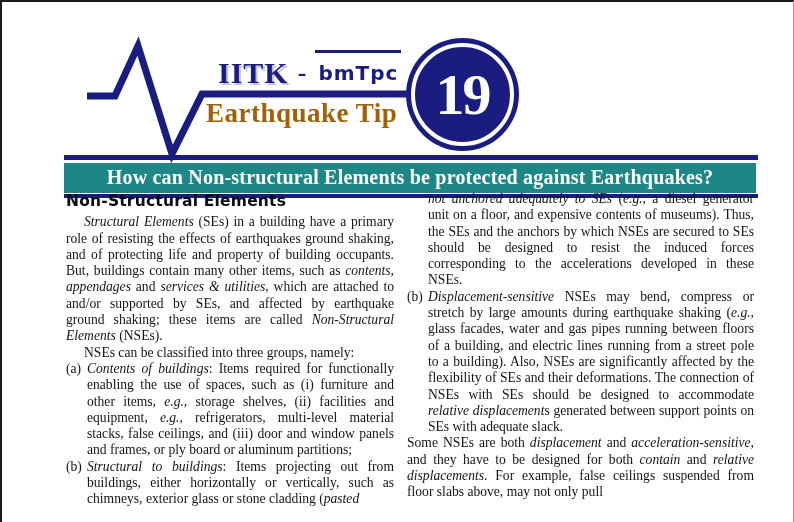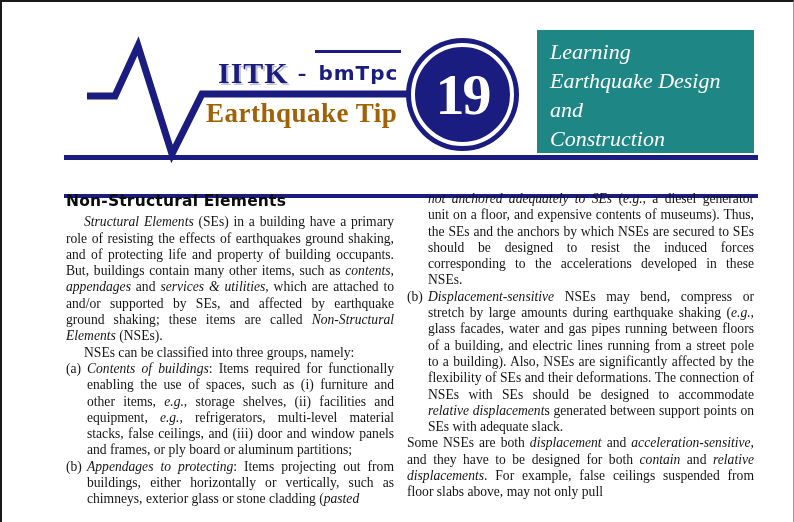--- a/index.html
+++ b/index.html
@@ -102,44 +102,39 @@
       <span class="bmtpc">bmTpc</span>
     </div>
 
     <div class="eq-tip">Earthquake Tip</div>
 
     <div class="badge">
       <span class="ring"></span>
       <span class="num">19</span>
     </div>
 
-    <div class="tagline">
-      <div>Learning</div>
-      <div>Earthquake Design</div>
-      <div>and</div>
-      <div>Construction</div>
-    </div>
 
     <div class="rule1"></div>
+    <div class="banner">How can Non-structural Elements be protected against Earthquakes?</div>
     <div class="rule2"></div>
   </div>
 
   <div class="body">
 
     <div class="col col-left">
       <div class="heading">Non-Structural Elements</div>
       <p class="indent"><i>Structural Elements</i><span> (SEs) in a building have a primary role of resisting the effects of earthquakes ground shaking, and of protecting life and property of building occupants. But, buildings contain many other items, such as </span><i>contents</i><span>, </span><i>appendages</i><span> and </span><i>services &amp; utilities</i><span>, which are attached to and/or supported by SEs, and affected by earthquake ground shaking; these items are called </span><i>Non-Structural Elements</i><span> (NSEs).</span></p>
       <p class="indent"><span>NSEs can be classified into three groups, namely:</span></p>
       <div class="item">
         <span class="label">(a)</span>
         <span><i>Contents of buildings</i><span>: Items required for functionally enabling the use of spaces, such as (i) furniture and other items, </span><i>e.g.,</i><span> storage shelves, (ii) facilities and equipment, </span><i>e.g.,</i><span> refrigerators, multi-level material stacks, false ceilings, and (iii) door and window panels and frames, or ply board or aluminum partitions;</span></span>
       </div>
       <div class="item">
         <span class="label">(b)</span>
-        <span><i>Appendages to protecting</i><span>: Items projecting out from buildings, either horizontally or vertically, such as chimneys, exterior glass or stone cladding (</span><i>pasted</i></span>
+        <span><i>Structural to buildings</i><span>: Items projecting out from buildings, either horizontally or vertically, such as chimneys, exterior glass or stone cladding (</span><i>pasted</i></span>
       </div>
     </div>
 
     <div class="col col-right">
       <div class="cont"><i>not anchored adequately to SEs</i><span> (</span><i>e.g.,</i><span> a diesel generator unit on a floor, and expensive contents of museums). Thus, the SEs and the anchors by which NSEs are secured to SEs should be designed to resist the induced forces corresponding to the accelerations developed in these NSEs.</span></div>
       <div class="item">
         <span class="label">(b)</span>
         <span><i>Displacement-sensitive</i><span> NSEs may bend, compress or stretch by large amounts during earthquake shaking (</span><i>e.g.,</i><span> glass facades, water and gas pipes running between floors of a building, and electric lines running from a street pole to a building). Also, NSEs are significantly affected by the flexibility of SEs and their deformations. The connection of NSEs with SEs should be designed to accommodate </span><i>relative displacement</i><span>s generated between support points on SEs with adequate slack.</span></span>
       </div>
       <p><span>Some NSEs are both </span><i>displacement</i><span> and </span><i>acceleration-sensitive</i><span>, and they have to be designed for both </span><i>contain</i><span> and </span><i>relative displacements</i><span>. For example, false ceilings suspended from floor slabs above, may not only pull</span></p>

